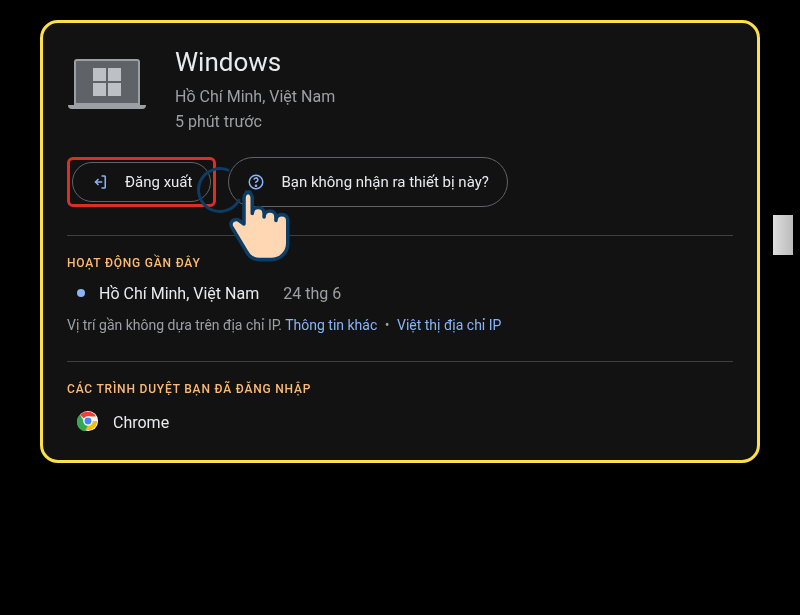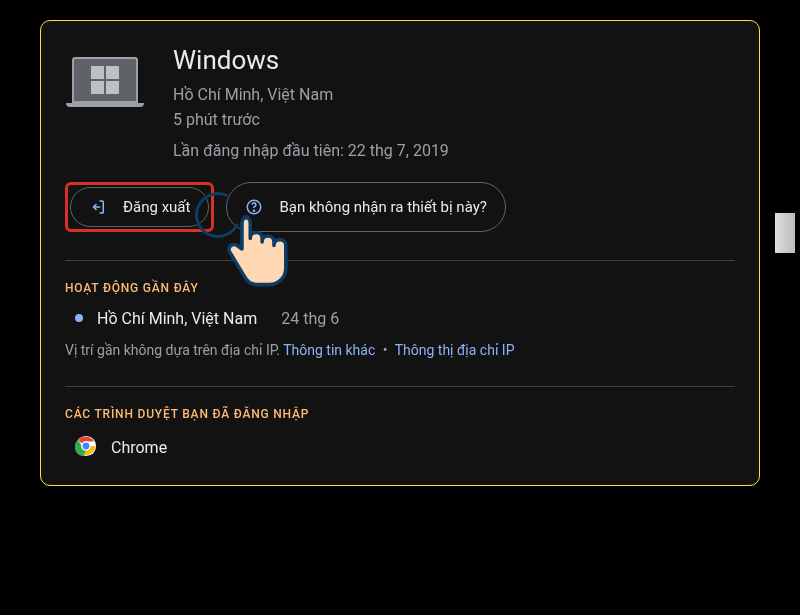--- a/index.html
+++ b/index.html
@@ -7,22 +7,22 @@
       background: #000;
       font-family: "Segoe UI", Roboto, Arial, sans-serif;
       width: 800px;
       height: 615px;
       overflow: hidden;
       color: #e8eaed;
     }
     .card {
       margin: 20px 40px 0 40px;
       background: #121212;
-      border: 1px solid #fde047;
-      border-radius: 10px;
+      border: 3px solid #fde047;
+      border-radius: 18px;
       padding: 22px 24px 24px 24px;
       position: relative;
     }
     .device-header {
       display: flex;
       gap: 28px;
       align-items: flex-start;
     }
     .device-icon {
       width: 80px;
@@ -174,25 +174,20 @@
               <div class="tile"></div>
           </div>
         </div>
         <div class="base"></div>
       </div>
     </div>
     <div class="device-info">
       <div class="dev-title">Windows</div>
       <div class="meta">Hồ Chí Minh, Việt Nam</div>
       <div class="meta">5 phút trước</div>
-      <div class="first-signin">
-        <span>Lần đăng nhập đầu tiên:</span>
-        <span> </span>
-        <span>22 thg 7, 2019</span>
-      </div>
     </div>
   </div>
 
   <div class="actions">
     <span class="highlight">
       <button class="btn">
         <span class="bicon">
           <svg viewBox="0 0 24 24" fill="none" stroke="currentColor" stroke-width="2">
             <path d="M14 4h4a1 1 0 0 1 1 1v14a1 1 0 0 1-1 1h-4"></path>
             <path d="M10 8l-4 4 4 4"></path>
@@ -232,21 +227,21 @@
     <span class="bullet"></span>
     <span class="act-loc">Hồ Chí Minh, Việt Nam</span>
     <span class="act-date">24 thg 6</span>
   </div>
 
   <div class="ip-note">
     <span>Vị trí gần không dựa trên địa chỉ IP.</span>
     <span> </span>
     <a class="link">Thông tin khác</a>
     <span class="dot-sep">•</span>
-    <a class="link">Thông thị địa chỉ IP</a>
+    <a class="link">Việt thị địa chỉ IP</a>
   </div>
 
   <hr class="divider">
 
   <div class="section-title">CÁC TRÌNH DUYỆT BẠN ĐÃ ĐĂNG NHẬP</div>
 
   <div class="browser-row">
     <span>
       <svg class="chrome-ico" viewBox="0 0 48 48">
         <circle cx="24" cy="24" r="22" fill="#fff"></circle>

